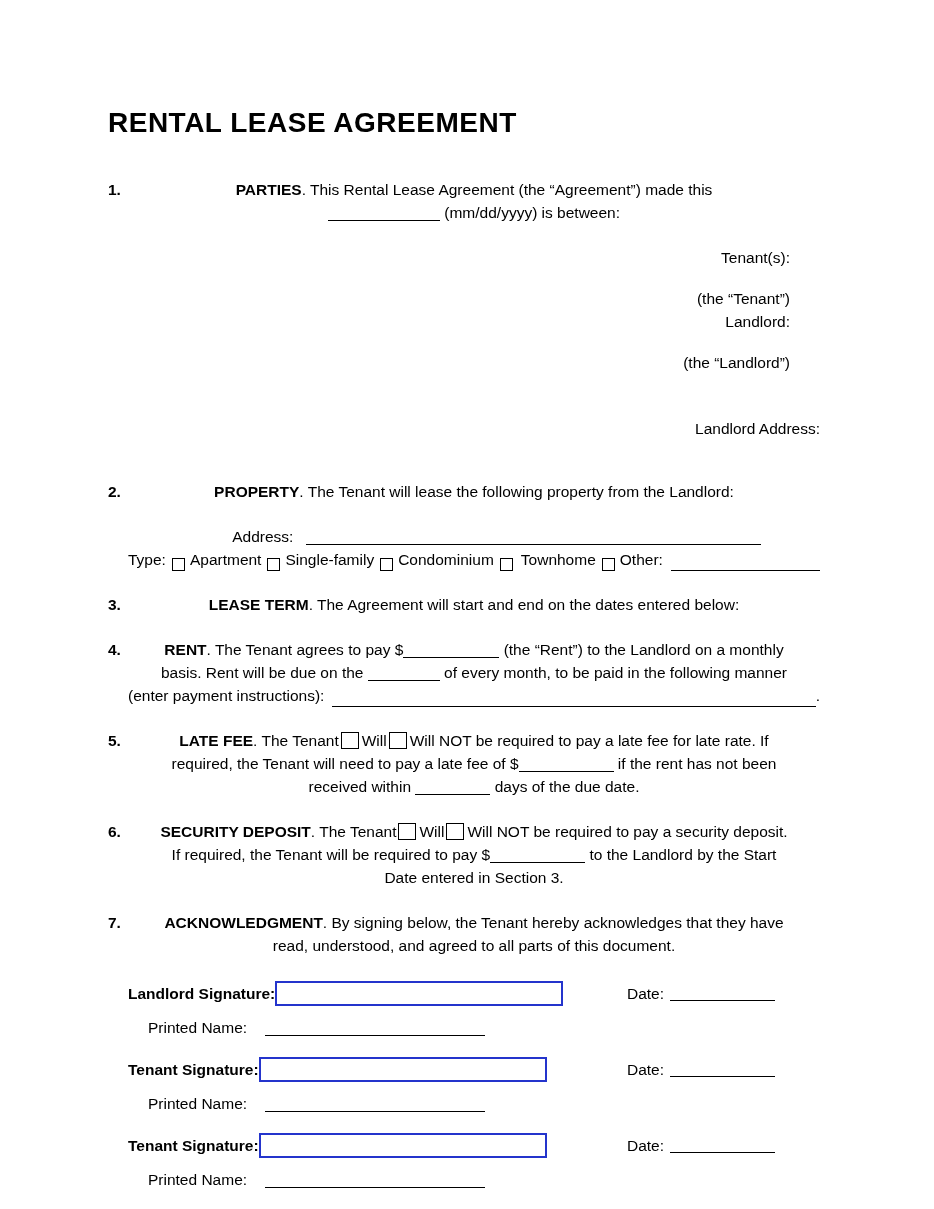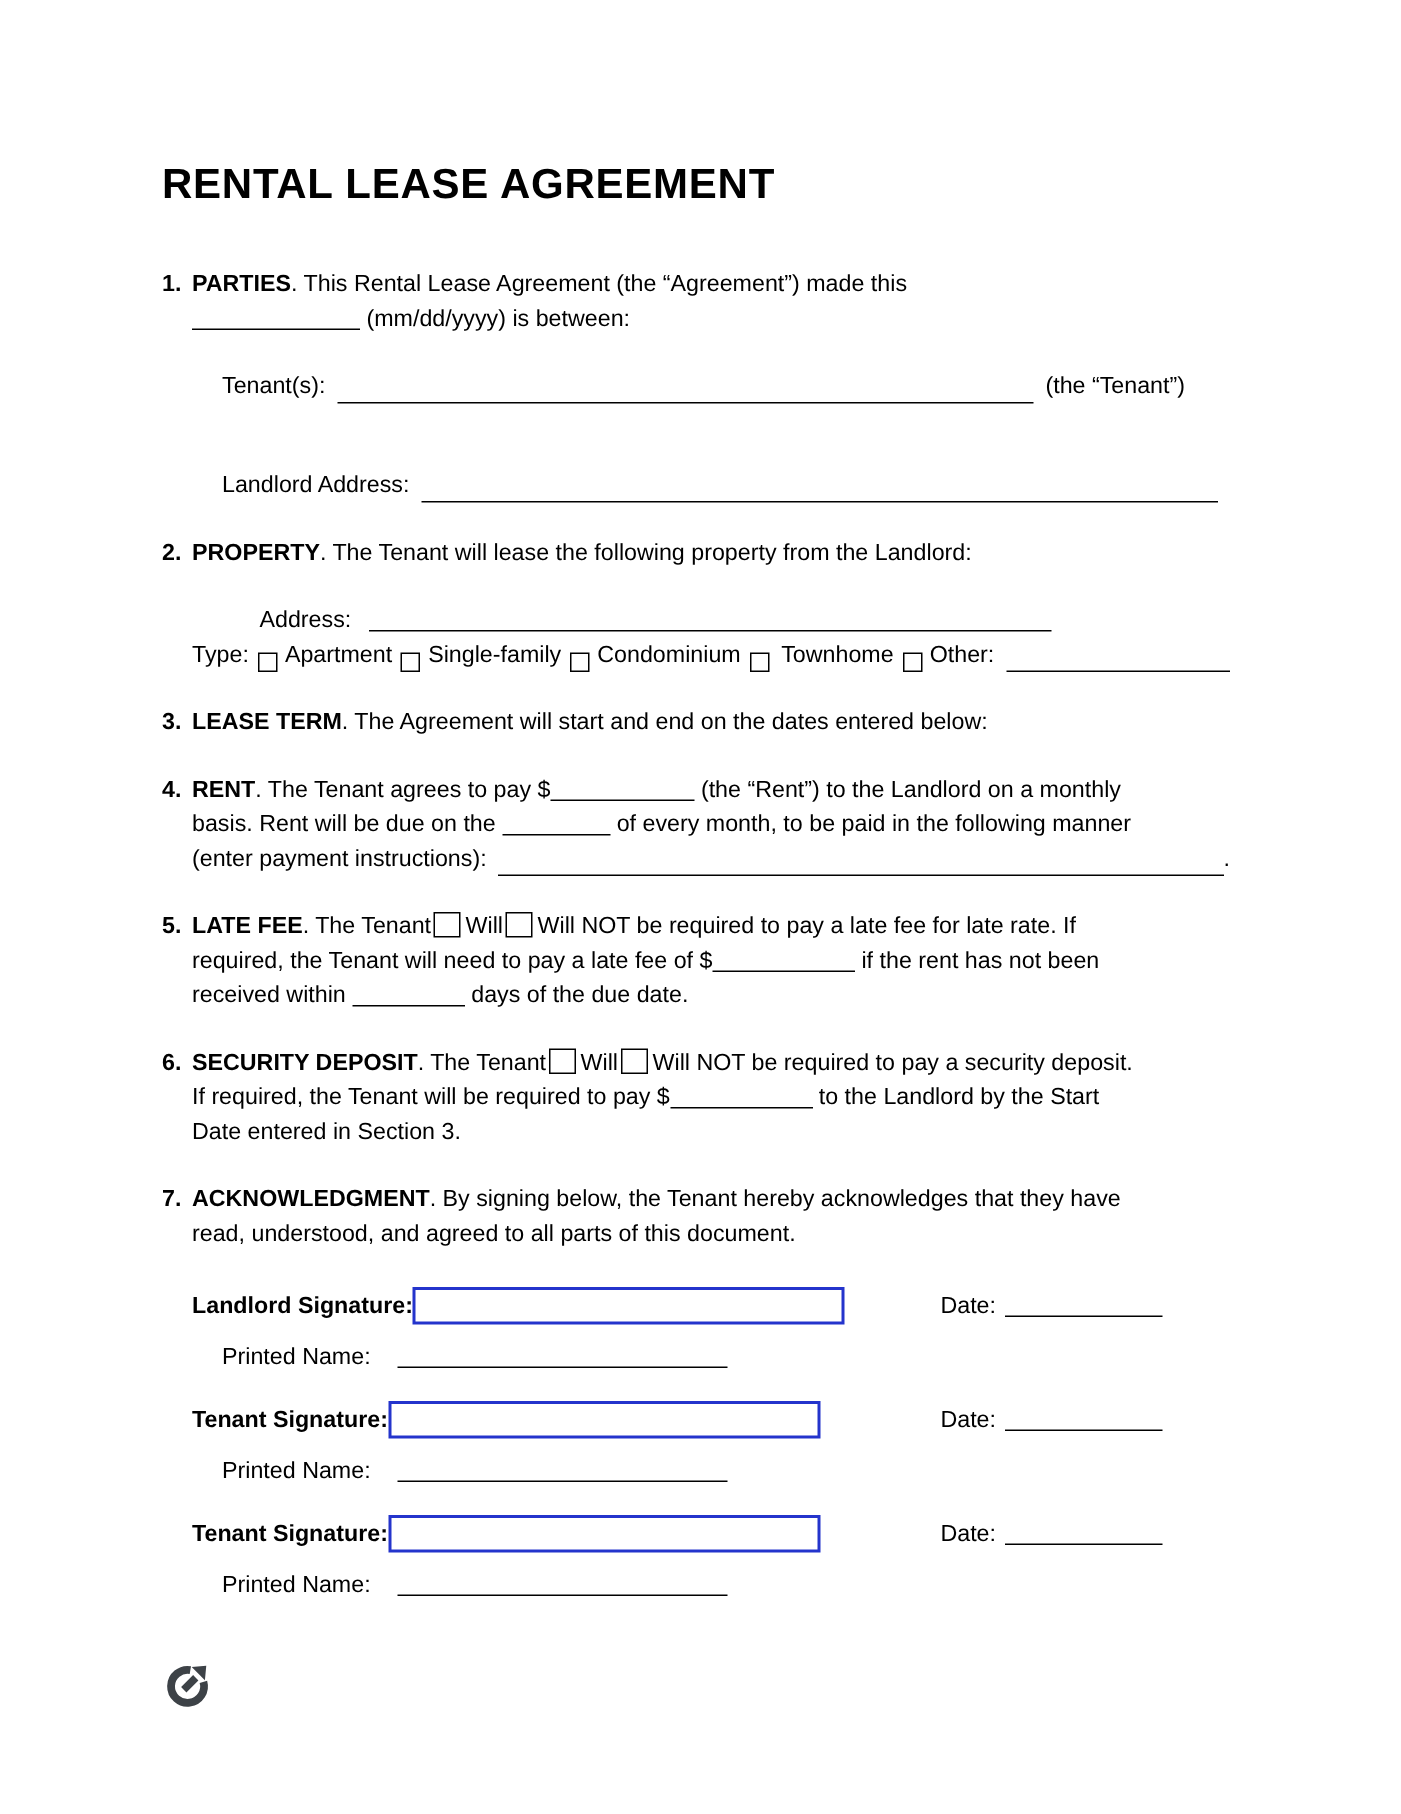--- a/index.html
+++ b/index.html
@@ -34,21 +34,21 @@
     position: relative;
     padding-left: 20px;
     margin-bottom: 22px;
   }
   .section .num {
     position: absolute;
     left: 0;
     top: 0;
     font-weight: bold;
   }
-  .line { min-height: 23px; }
+  .line { min-height: 23px; text-align: center; }
   b { font-weight: bold; }
 
   
   .blank {
     display: inline-block;
     border-bottom: 1px solid #000;
     height: 14px;
     vertical-align: -3px;
   }
   .flexline {
@@ -62,21 +62,21 @@
   .w112 { width: 112px; }
   .w104 { width: 104px; }
   .w96  { width: 96px; }
   .w95  { width: 95px; }
   .w75  { width: 75px; }
   .w72  { width: 72px; }
   .w455 { width: 455px; }
   .w220 { width: 220px; }
   .w105 { width: 105px; }
   .fields  { margin-top: 22px; margin-left: 20px; }
-  .fields .flexline { padding-right: 30px; }
+  .fields .flexline { padding-right: 30px; flex-direction: column; }
   .fields .flexline.full { padding-right: 0; margin-top: 43px; }
   .fields .blank { margin: 0 8px; }
   .gap-top { margin-top: 22px; margin-left: 45px; }
 
   
   .cb-small {
     display: inline-block;
     width: 11px; height: 11px;
     border: 1.4px solid #000;
     vertical-align: -1px;
@@ -138,20 +138,25 @@
     <div class="section">
       <span class="num">1.</span>
       <div class="line"><b>PARTIES</b><span>. This Rental Lease Agreement (the “Agreement”) made this</span></div>
       <div class="line"><span class="blank w112"></span> <span>(mm/dd/yyyy) is between:</span></div>
       <div class="fields">
         <div class="flexline">
           <span>Tenant(s):</span>
           <span class="blank grow"></span>
           <span>(the “Tenant”)</span>
         </div>
+        <div class="flexline">
+          <span>Landlord:</span>
+          <span class="blank grow"></span>
+          <span>(the “Landlord”)</span>
+        </div>
         <div class="flexline full">
           <span>Landlord Address:</span>
           <span class="blank grow"></span>
         </div>
       </div>
     </div>
 
     <div class="section">
       <span class="num">2.</span>
       <div class="line"><b>PROPERTY</b><span>. The Tenant will lease the following property from the Landlord:</span></div>

